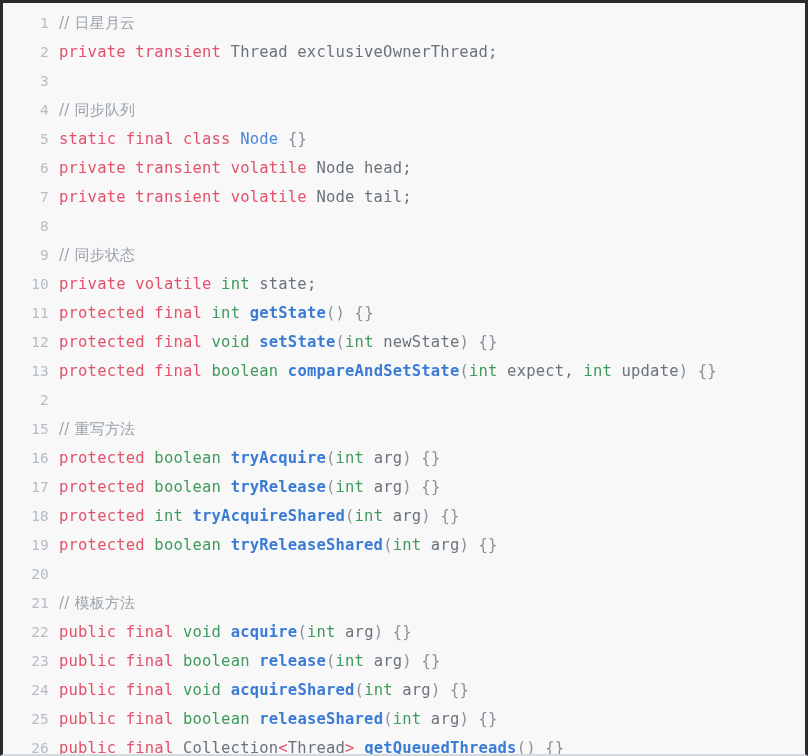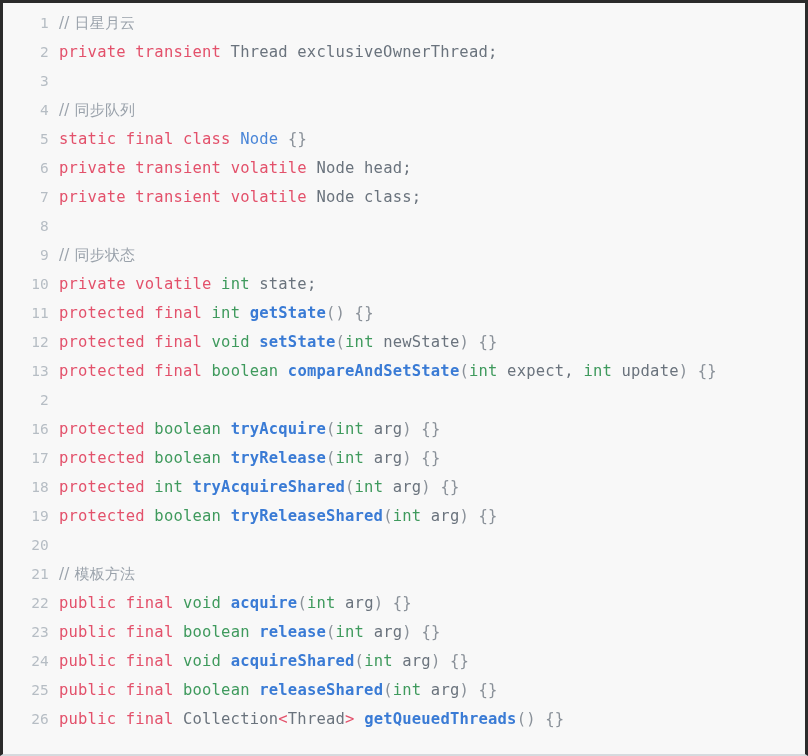--- a/index.html
+++ b/index.html
@@ -90,28 +90,29 @@
 <body>
 
 <div id="code-block">
   <div class="code-lines">
       <div class="code-line"><span class="ln">1</span><span class="code-text"><span class="tk-cmt cmt-cn">// 日星月云</span></span></div>
       <div class="code-line"><span class="ln">2</span><span class="code-text"><span class="tk-kw">private</span><span class="tk-plain"> </span><span class="tk-kw">transient</span><span class="tk-plain"> Thread exclusiveOwnerThread;</span></span></div>
       <div class="code-line"><span class="ln">3</span><span class="code-text"></span></div>
       <div class="code-line"><span class="ln">4</span><span class="code-text"><span class="tk-cmt cmt-cn">// 同步队列</span></span></div>
       <div class="code-line"><span class="ln">5</span><span class="code-text"><span class="tk-kw">static</span><span class="tk-plain"> </span><span class="tk-kw">final</span><span class="tk-plain"> </span><span class="tk-kw">class</span><span class="tk-plain"> </span><span class="tk-cls">Node</span><span class="tk-plain"> </span><span class="tk-punct">{}</span></span></div>
       <div class="code-line"><span class="ln">6</span><span class="code-text"><span class="tk-kw">private</span><span class="tk-plain"> </span><span class="tk-kw">transient</span><span class="tk-plain"> </span><span class="tk-kw">volatile</span><span class="tk-plain"> Node head;</span></span></div>
-      <div class="code-line"><span class="ln">7</span><span class="code-text"><span class="tk-kw">private</span><span class="tk-plain"> </span><span class="tk-kw">transient</span><span class="tk-plain"> </span><span class="tk-kw">volatile</span><span class="tk-plain"> Node class;</span></span></div>
+      <div class="code-line"><span class="ln">7</span><span class="code-text"><span class="tk-kw">private</span><span class="tk-plain"> </span><span class="tk-kw">transient</span><span class="tk-plain"> </span><span class="tk-kw">volatile</span><span class="tk-plain"> Node tail;</span></span></div>
       <div class="code-line"><span class="ln">8</span><span class="code-text"></span></div>
       <div class="code-line"><span class="ln">9</span><span class="code-text"><span class="tk-cmt cmt-cn">// 同步状态</span></span></div>
       <div class="code-line"><span class="ln">10</span><span class="code-text"><span class="tk-kw">private</span><span class="tk-plain"> </span><span class="tk-kw">volatile</span><span class="tk-plain"> </span><span class="tk-type">int</span><span class="tk-plain"> state;</span></span></div>
       <div class="code-line"><span class="ln">11</span><span class="code-text"><span class="tk-kw">protected</span><span class="tk-plain"> </span><span class="tk-kw">final</span><span class="tk-plain"> </span><span class="tk-type">int</span><span class="tk-plain"> </span><span class="tk-fn">getState</span><span class="tk-punct">()</span><span class="tk-plain"> </span><span class="tk-punct">{}</span></span></div>
       <div class="code-line"><span class="ln">12</span><span class="code-text"><span class="tk-kw">protected</span><span class="tk-plain"> </span><span class="tk-kw">final</span><span class="tk-plain"> </span><span class="tk-type">void</span><span class="tk-plain"> </span><span class="tk-fn">setState</span><span class="tk-punct">(</span><span class="tk-type">int</span><span class="tk-plain"> newState</span><span class="tk-punct">)</span><span class="tk-plain"> </span><span class="tk-punct">{}</span></span></div>
       <div class="code-line"><span class="ln">13</span><span class="code-text"><span class="tk-kw">protected</span><span class="tk-plain"> </span><span class="tk-kw">final</span><span class="tk-plain"> </span><span class="tk-type">boolean</span><span class="tk-plain"> </span><span class="tk-fn">compareAndSetState</span><span class="tk-punct">(</span><span class="tk-type">int</span><span class="tk-plain"> expect, </span><span class="tk-type">int</span><span class="tk-plain"> update</span><span class="tk-punct">)</span><span class="tk-plain"> </span><span class="tk-punct">{}</span></span></div>
       <div class="code-line"><span class="ln">2</span><span class="code-text"></span></div>
+      <div class="code-line"><span class="ln">15</span><span class="code-text"><span class="tk-cmt cmt-cn">// 重写方法</span></span></div>
       <div class="code-line"><span class="ln">16</span><span class="code-text"><span class="tk-kw">protected</span><span class="tk-plain"> </span><span class="tk-type">boolean</span><span class="tk-plain"> </span><span class="tk-fn">tryAcquire</span><span class="tk-punct">(</span><span class="tk-type">int</span><span class="tk-plain"> arg</span><span class="tk-punct">)</span><span class="tk-plain"> </span><span class="tk-punct">{}</span></span></div>
       <div class="code-line"><span class="ln">17</span><span class="code-text"><span class="tk-kw">protected</span><span class="tk-plain"> </span><span class="tk-type">boolean</span><span class="tk-plain"> </span><span class="tk-fn">tryRelease</span><span class="tk-punct">(</span><span class="tk-type">int</span><span class="tk-plain"> arg</span><span class="tk-punct">)</span><span class="tk-plain"> </span><span class="tk-punct">{}</span></span></div>
       <div class="code-line"><span class="ln">18</span><span class="code-text"><span class="tk-kw">protected</span><span class="tk-plain"> </span><span class="tk-type">int</span><span class="tk-plain"> </span><span class="tk-fn">tryAcquireShared</span><span class="tk-punct">(</span><span class="tk-type">int</span><span class="tk-plain"> arg</span><span class="tk-punct">)</span><span class="tk-plain"> </span><span class="tk-punct">{}</span></span></div>
       <div class="code-line"><span class="ln">19</span><span class="code-text"><span class="tk-kw">protected</span><span class="tk-plain"> </span><span class="tk-type">boolean</span><span class="tk-plain"> </span><span class="tk-fn">tryReleaseShared</span><span class="tk-punct">(</span><span class="tk-type">int</span><span class="tk-plain"> arg</span><span class="tk-punct">)</span><span class="tk-plain"> </span><span class="tk-punct">{}</span></span></div>
       <div class="code-line"><span class="ln">20</span><span class="code-text"></span></div>
       <div class="code-line"><span class="ln">21</span><span class="code-text"><span class="tk-cmt cmt-cn">// 模板方法</span></span></div>
       <div class="code-line"><span class="ln">22</span><span class="code-text"><span class="tk-kw">public</span><span class="tk-plain"> </span><span class="tk-kw">final</span><span class="tk-plain"> </span><span class="tk-type">void</span><span class="tk-plain"> </span><span class="tk-fn">acquire</span><span class="tk-punct">(</span><span class="tk-type">int</span><span class="tk-plain"> arg</span><span class="tk-punct">)</span><span class="tk-plain"> </span><span class="tk-punct">{}</span></span></div>
       <div class="code-line"><span class="ln">23</span><span class="code-text"><span class="tk-kw">public</span><span class="tk-plain"> </span><span class="tk-kw">final</span><span class="tk-plain"> </span><span class="tk-type">boolean</span><span class="tk-plain"> </span><span class="tk-fn">release</span><span class="tk-punct">(</span><span class="tk-type">int</span><span class="tk-plain"> arg</span><span class="tk-punct">)</span><span class="tk-plain"> </span><span class="tk-punct">{}</span></span></div>
       <div class="code-line"><span class="ln">24</span><span class="code-text"><span class="tk-kw">public</span><span class="tk-plain"> </span><span class="tk-kw">final</span><span class="tk-plain"> </span><span class="tk-type">void</span><span class="tk-plain"> </span><span class="tk-fn">acquireShared</span><span class="tk-punct">(</span><span class="tk-type">int</span><span class="tk-plain"> arg</span><span class="tk-punct">)</span><span class="tk-plain"> </span><span class="tk-punct">{}</span></span></div>
       <div class="code-line"><span class="ln">25</span><span class="code-text"><span class="tk-kw">public</span><span class="tk-plain"> </span><span class="tk-kw">final</span><span class="tk-plain"> </span><span class="tk-type">boolean</span><span class="tk-plain"> </span><span class="tk-fn">releaseShared</span><span class="tk-punct">(</span><span class="tk-type">int</span><span class="tk-plain"> arg</span><span class="tk-punct">)</span><span class="tk-plain"> </span><span class="tk-punct">{}</span></span></div>

